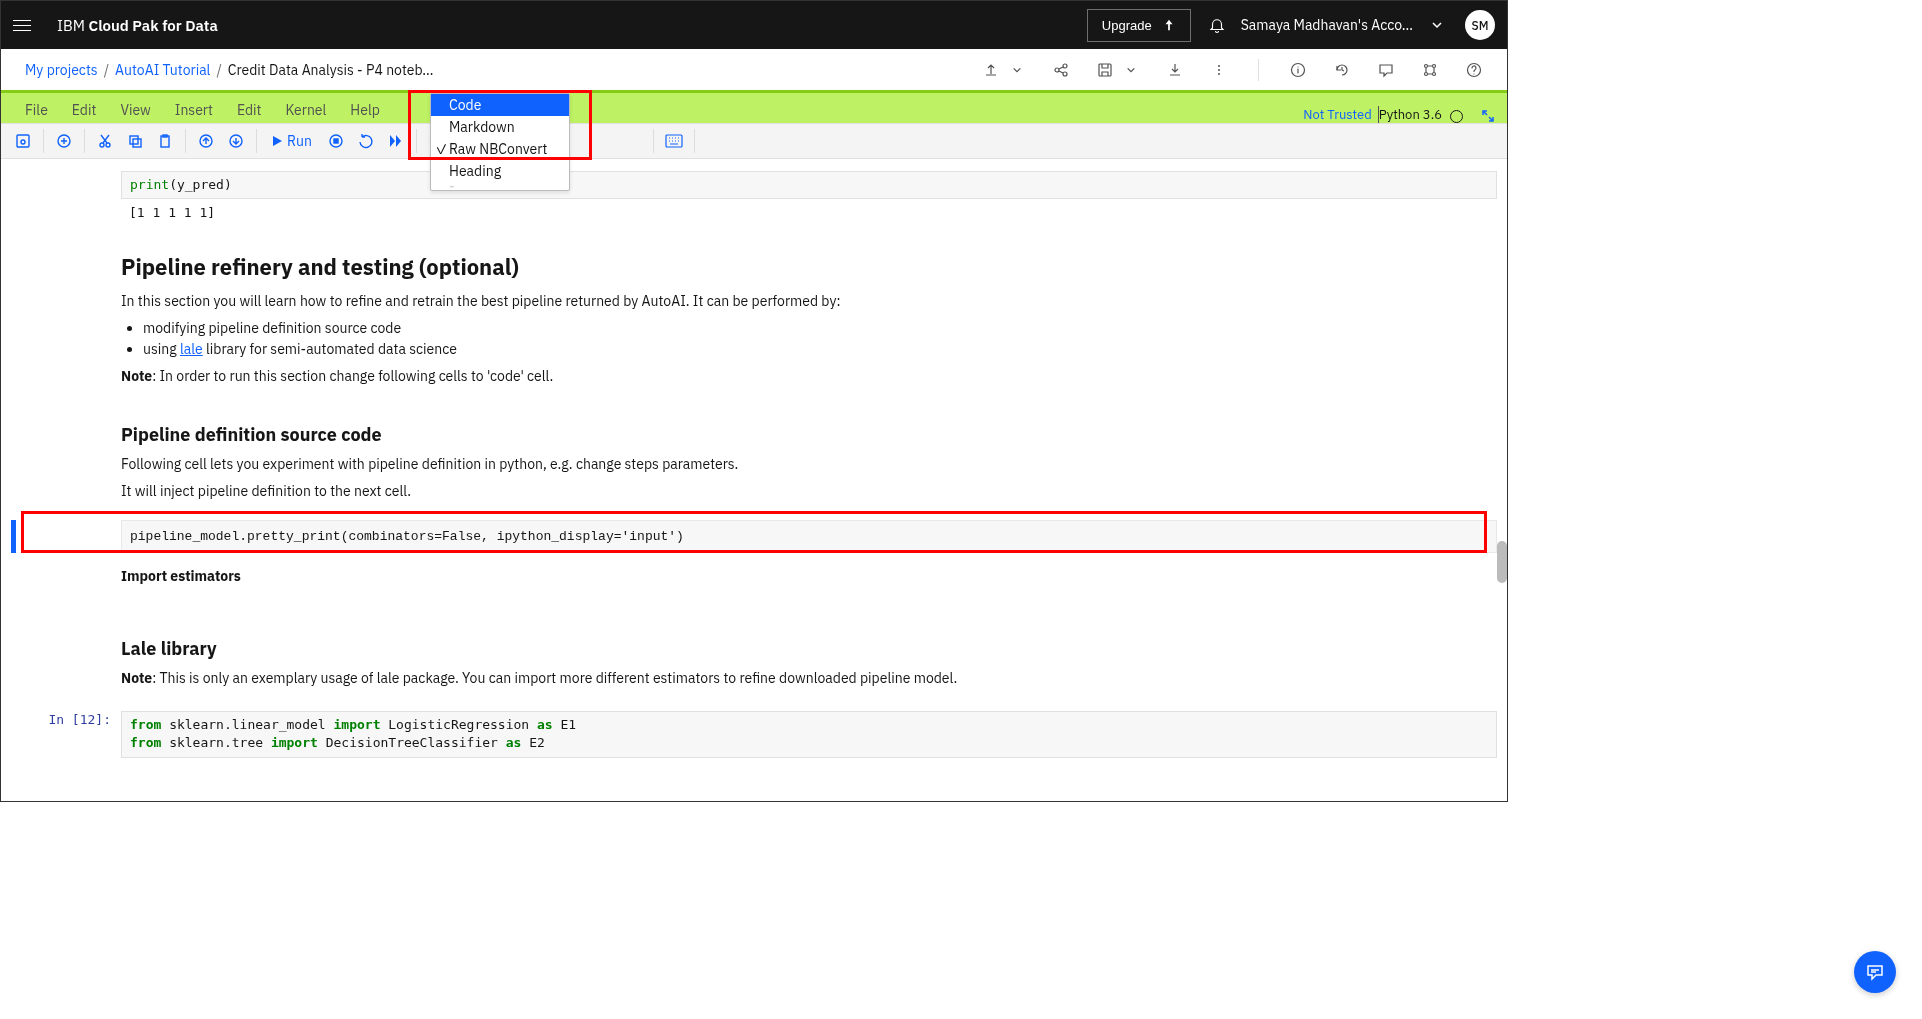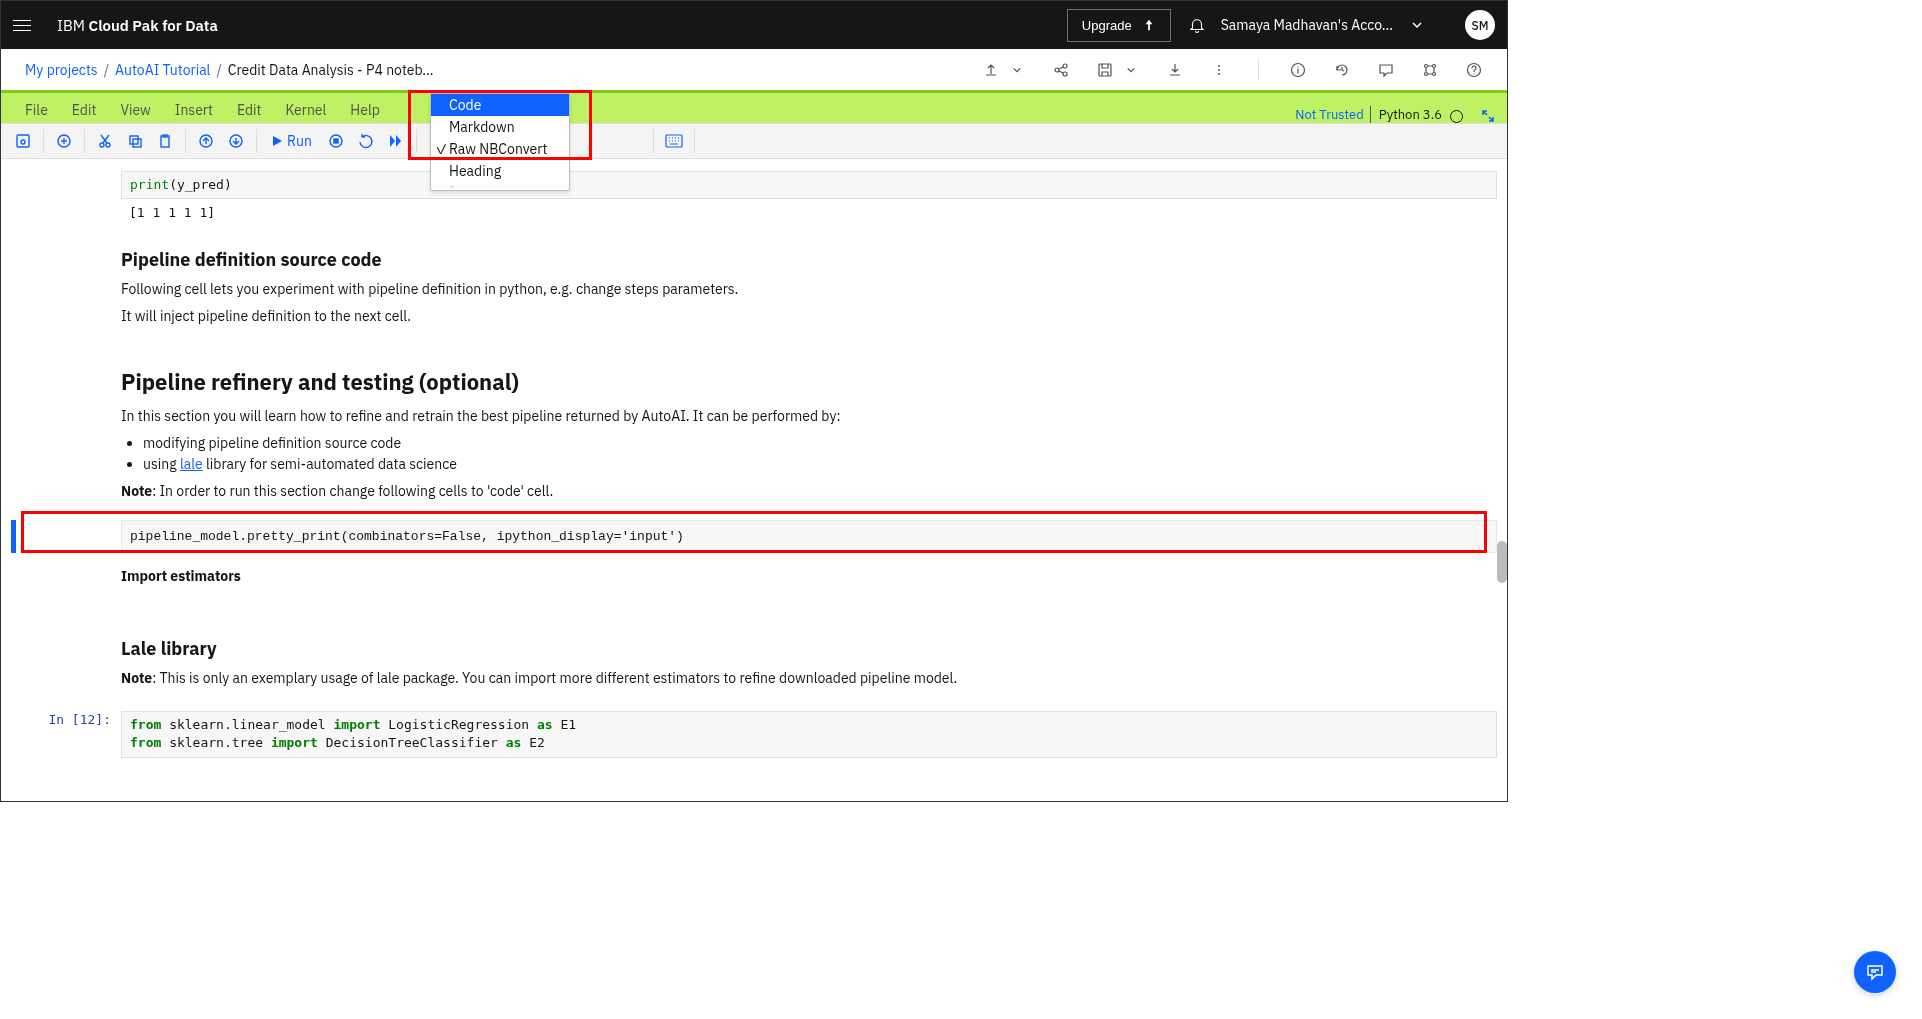--- a/index.html
+++ b/index.html
@@ -9,38 +9,38 @@
 
 .top-header { background: #161616; color: #fff; height: 48px; display: flex; align-items: center; padding: 0 12px; }
 .hamburger { width: 24px; height: 24px; display: flex; flex-direction: column; justify-content: center; gap: 4px; cursor: pointer; margin-right: 20px; }
 .hamburger span { height: 1px; background: #fff; width: 18px; }
 .brand { font-size: 15px; }
 .brand b { font-weight: 600; }
 .top-spacer { flex: 1; }
 .upgrade-btn { border: 1px solid #6f6f6f; color: #fff; background: transparent; padding: 8px 14px; font-size: 13px; display: flex; align-items: center; gap: 10px; margin-right: 16px; cursor: pointer; }
 .bell-icon, .caret-icon { width: 20px; height: 20px; display: inline-flex; align-items: center; justify-content: center; }
 .account { display: flex; align-items: center; gap: 18px; font-size: 14px; margin: 0 14px; }
-.avatar { width: 30px; height: 30px; border-radius: 50%; background: #fff; color: #161616; display: flex; align-items: center; justify-content: center; font-size: 12px; font-weight: 500; margin-left: 28px; }
+.avatar { width: 30px; height: 30px; border-radius: 50%; background: #fff; color: #161616; display: flex; align-items: center; justify-content: center; font-size: 12px; font-weight: 500; margin-left: 8px; }
 
 
 .crumbs-row { height: 44px; border-bottom: 3px solid #84cc16; display: flex; align-items: center; padding: 0 24px; text-align: right; }
 .crumb { color: #0f62fe; text-decoration: none; }
 .crumb.current { color: #161616; }
 .crumb-sep { color: #6f6f6f; margin: 0 6px; }
 .crumbs-right { margin-left: auto; display: flex; align-items: center; gap: 26px; color: #525252; }
 .crumb-icon { width: 18px; height: 18px; display: inline-flex; align-items: center; justify-content: center; cursor: pointer; }
 .crumb-group { display: flex; align-items: center; gap: 8px; }
 .crumb-divider { width: 1px; height: 22px; background: #e0e0e0; margin: 0 4px; }
 
 
 .menu-bar { height: 30px; display: flex; align-items: flex-end; padding: 0 12px; background: #bef264; font-size: 14px; color: #525252; }
 .menu-item { padding: 4px 12px; cursor: pointer; }
 .menu-spacer { flex: 1; }
 .kernel-status { color: #0f62fe; font-size: 13px; margin-right: 6px; }
-.kernel-name { color: #161616; font-size: 13px; border-left: 1px solid #525252; padding-left: 8px; margin-right: 8px; }
+.kernel-name { color: #161616; font-size: 13px; border-left: 1px solid #525252; margin-right: 8px; }
 .kernel-dot { width: 13px; height: 13px; border: 1.5px solid #161616; border-radius: 50%; display: inline-block; vertical-align: middle; }
 .maximize-icon { margin-left: 18px; color: #0f62fe; cursor: pointer; }
 
 
 .toolbar { height: 36px; display: flex; align-items: center; padding: 0 8px; border-top: 1px solid #e0e0e0; border-bottom: 1px solid #e0e0e0; background: #f4f4f4; gap: 2px; }
 .tool-btn { width: 28px; height: 28px; display: flex; align-items: center; justify-content: center; color: #0f62fe; cursor: pointer; font-size: 15px; }
 .tool-sep { width: 1px; height: 24px; background: #ddd; margin: 0 4px; }
 .run-btn { display: flex; align-items: center; gap: 4px; color: #0f62fe; padding: 0 8px; cursor: pointer; }
 .format-label { color: #525252; font-weight: 600; font-size: 12px; padding: 0 6px; }
 
@@ -326,39 +326,39 @@
         <div class="prompt"></div>
         <div class="cell-body">
           <div class="code-input"><span class="bi">print</span>(y_pred)</div>
           <div class="code-output">[1 1 1 1 1]</div>
         </div>
       </div>
 
       <div class="cell">
         <div class="prompt"></div>
         <div class="cell-body md-cell">
-          <h3>Pipeline definition source code</h3>
-          <p>Following cell lets you experiment with pipeline definition in python, e.g. change steps parameters.</p>
-          <p>It will inject pipeline definition to the next cell.</p>
-        </div>
-      </div>
-
-      <div class="cell">
-        <div class="prompt"></div>
-        <div class="cell-body md-cell">
           <h2>Pipeline refinery and testing (optional)</h2>
           <p>In this section you will learn how to refine and retrain the best pipeline returned by AutoAI. It can be performed by:</p>
           <ul>
             <li>modifying pipeline definition source code</li>
             <li><span>using </span><a href="#">lale</a><span> library for semi-automated data science</span></li>
           </ul>
           <p><b>Note</b><span>: In order to run this section change following cells to 'code' cell.</span></p>
         </div>
       </div>
 
+      <div class="cell">
+        <div class="prompt"></div>
+        <div class="cell-body md-cell">
+          <h3>Pipeline definition source code</h3>
+          <p>Following cell lets you experiment with pipeline definition in python, e.g. change steps parameters.</p>
+          <p>It will inject pipeline definition to the next cell.</p>
+        </div>
+      </div>
+
       <div class="raw-cell-wrap">
         <div class="red-box-2"></div>
         <div class="raw-cell-block">
           <div class="raw-content">pipeline_model.pretty_print(combinators=False, ipython_display='input')</div>
         </div>
       </div>
 
       <div class="cell">
         <div class="prompt"></div>
         <div class="cell-body md-cell">

